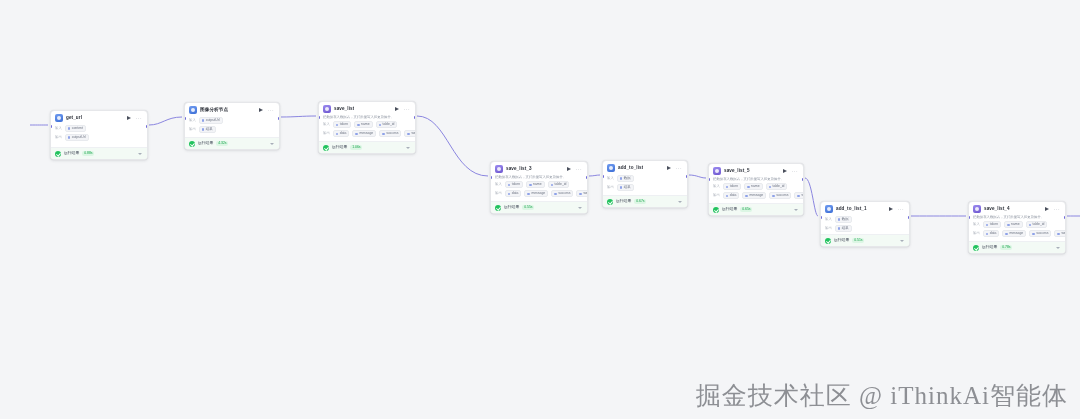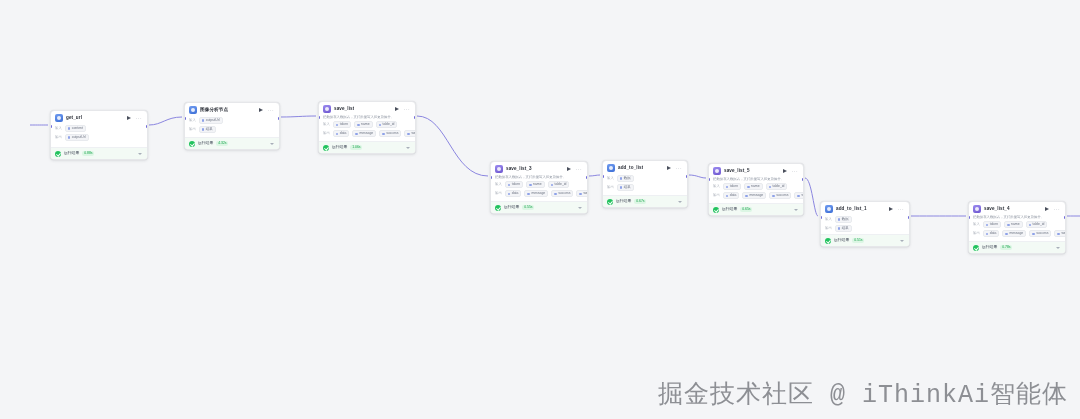--- a/index.html
+++ b/index.html
@@ -180,21 +180,21 @@
   .port.in  { left: -2px; }
   .port.out { right: -2px; }
   
   #watermark {
     position: absolute;
     right: 12px;
     bottom: 8px;
     font-size: 25px;
     line-height: 30px;
     color: #8d8f94;
-    font-family: Liberation Mono, monospace;
+    font-family: Liberation Serif, serif;
     white-space: nowrap;
     letter-spacing: 1px;
   }
 </style>
 </head>
 <body>
 
 <div id="canvas">
 
   <svg id="edge-layer" viewBox="0 0 1080 419" xmlns="http://www.w3.org/2000/svg">

